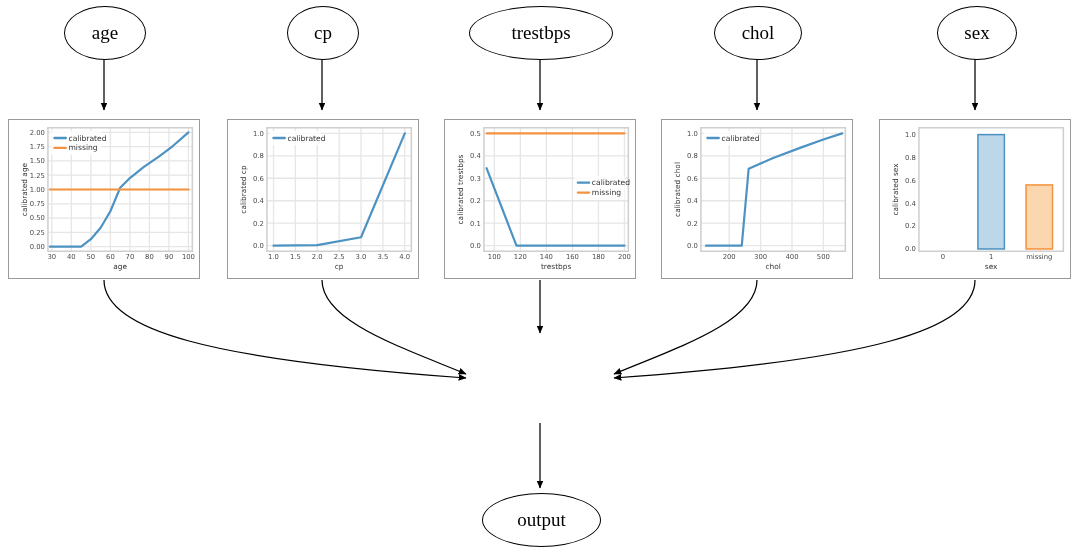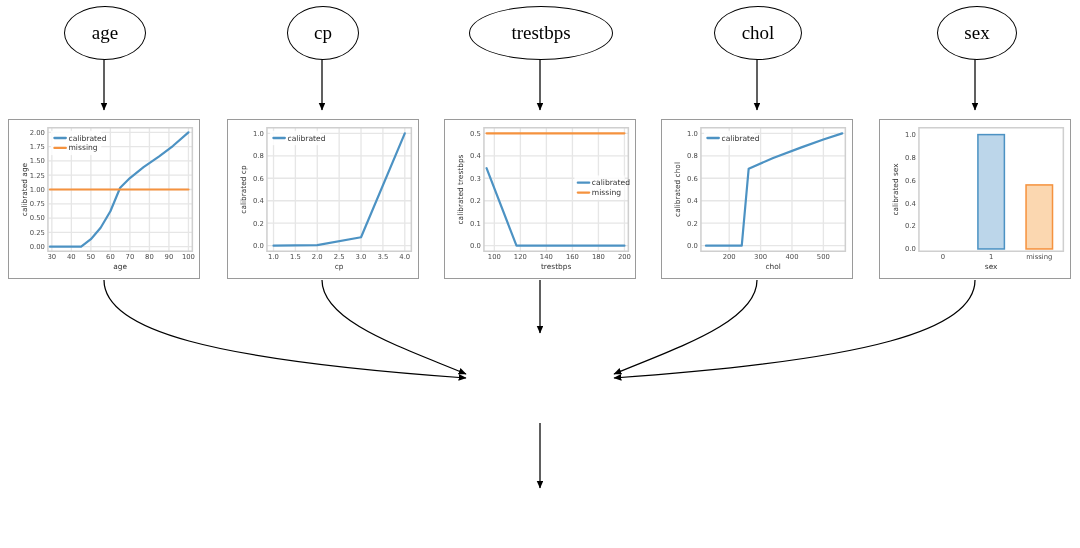--- a/index.html
+++ b/index.html
@@ -70,20 +70,23 @@
     <span>trestbps</span>
   </div>
   <div class="node ellipse" style="left:714px;top:6px;width:86px;height:52px;">
     <span>chol</span>
   </div>
   <div class="node ellipse" style="left:937px;top:6px;width:78px;height:52px;">
     <span>sex</span>
   </div>
 
 
+  <div class="node ellipse" style="left:482px;top:493px;width:117px;height:52px;">
+    <span>output</span>
+  </div>
 
   <div class="panel" style="left:8px;top:119px;width:192px;height:160px;">
     <svg viewBox="0 0 100 83" width="190" height="158">
       <rect x="0" y="0" width="100" height="83" class="plot-bg"></rect>
       <g id="g-age">
           <line x1="20.5" y1="66.5925925925926" x2="96.5" y2="66.5925925925926" class="grid-line"></line>
           <line x1="20.5" y1="59.06944444444444" x2="96.5" y2="59.06944444444444" class="grid-line"></line>
           <line x1="20.5" y1="51.5462962962963" x2="96.5" y2="51.5462962962963" class="grid-line"></line>
           <line x1="20.5" y1="44.02314814814815" x2="96.5" y2="44.02314814814815" class="grid-line"></line>
           <line x1="20.5" y1="36.5" x2="96.5" y2="36.5" class="grid-line"></line>

